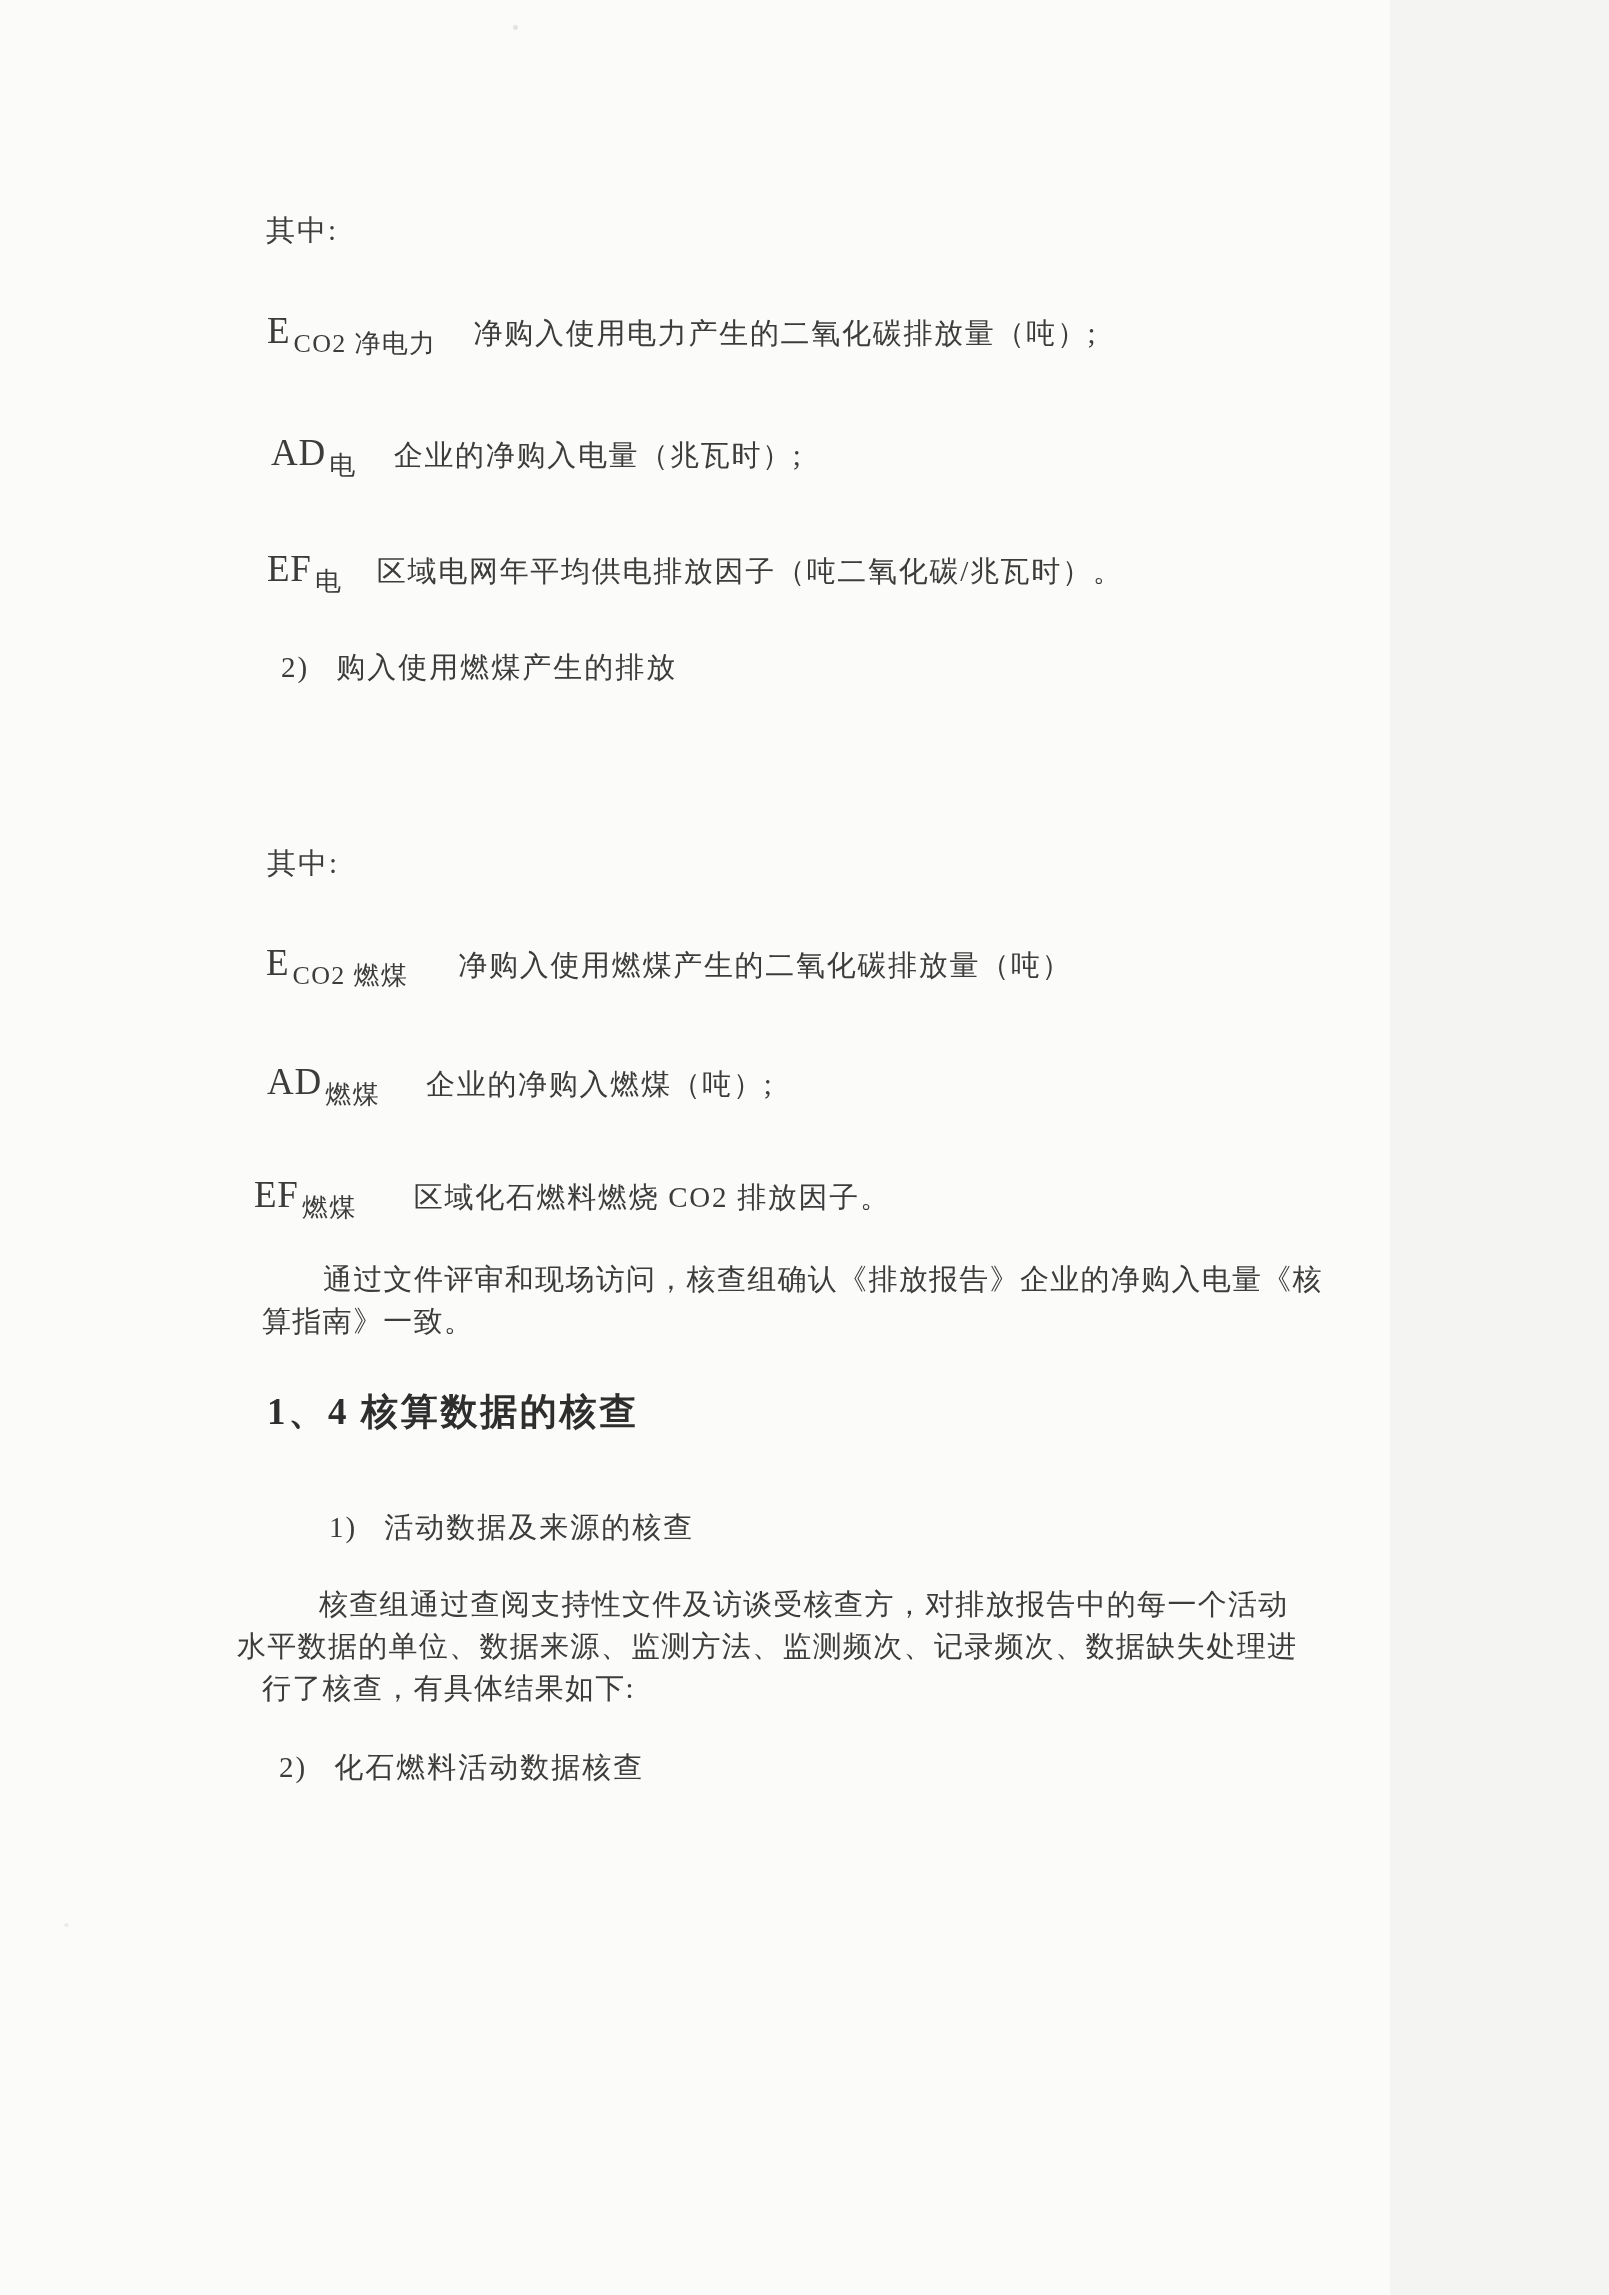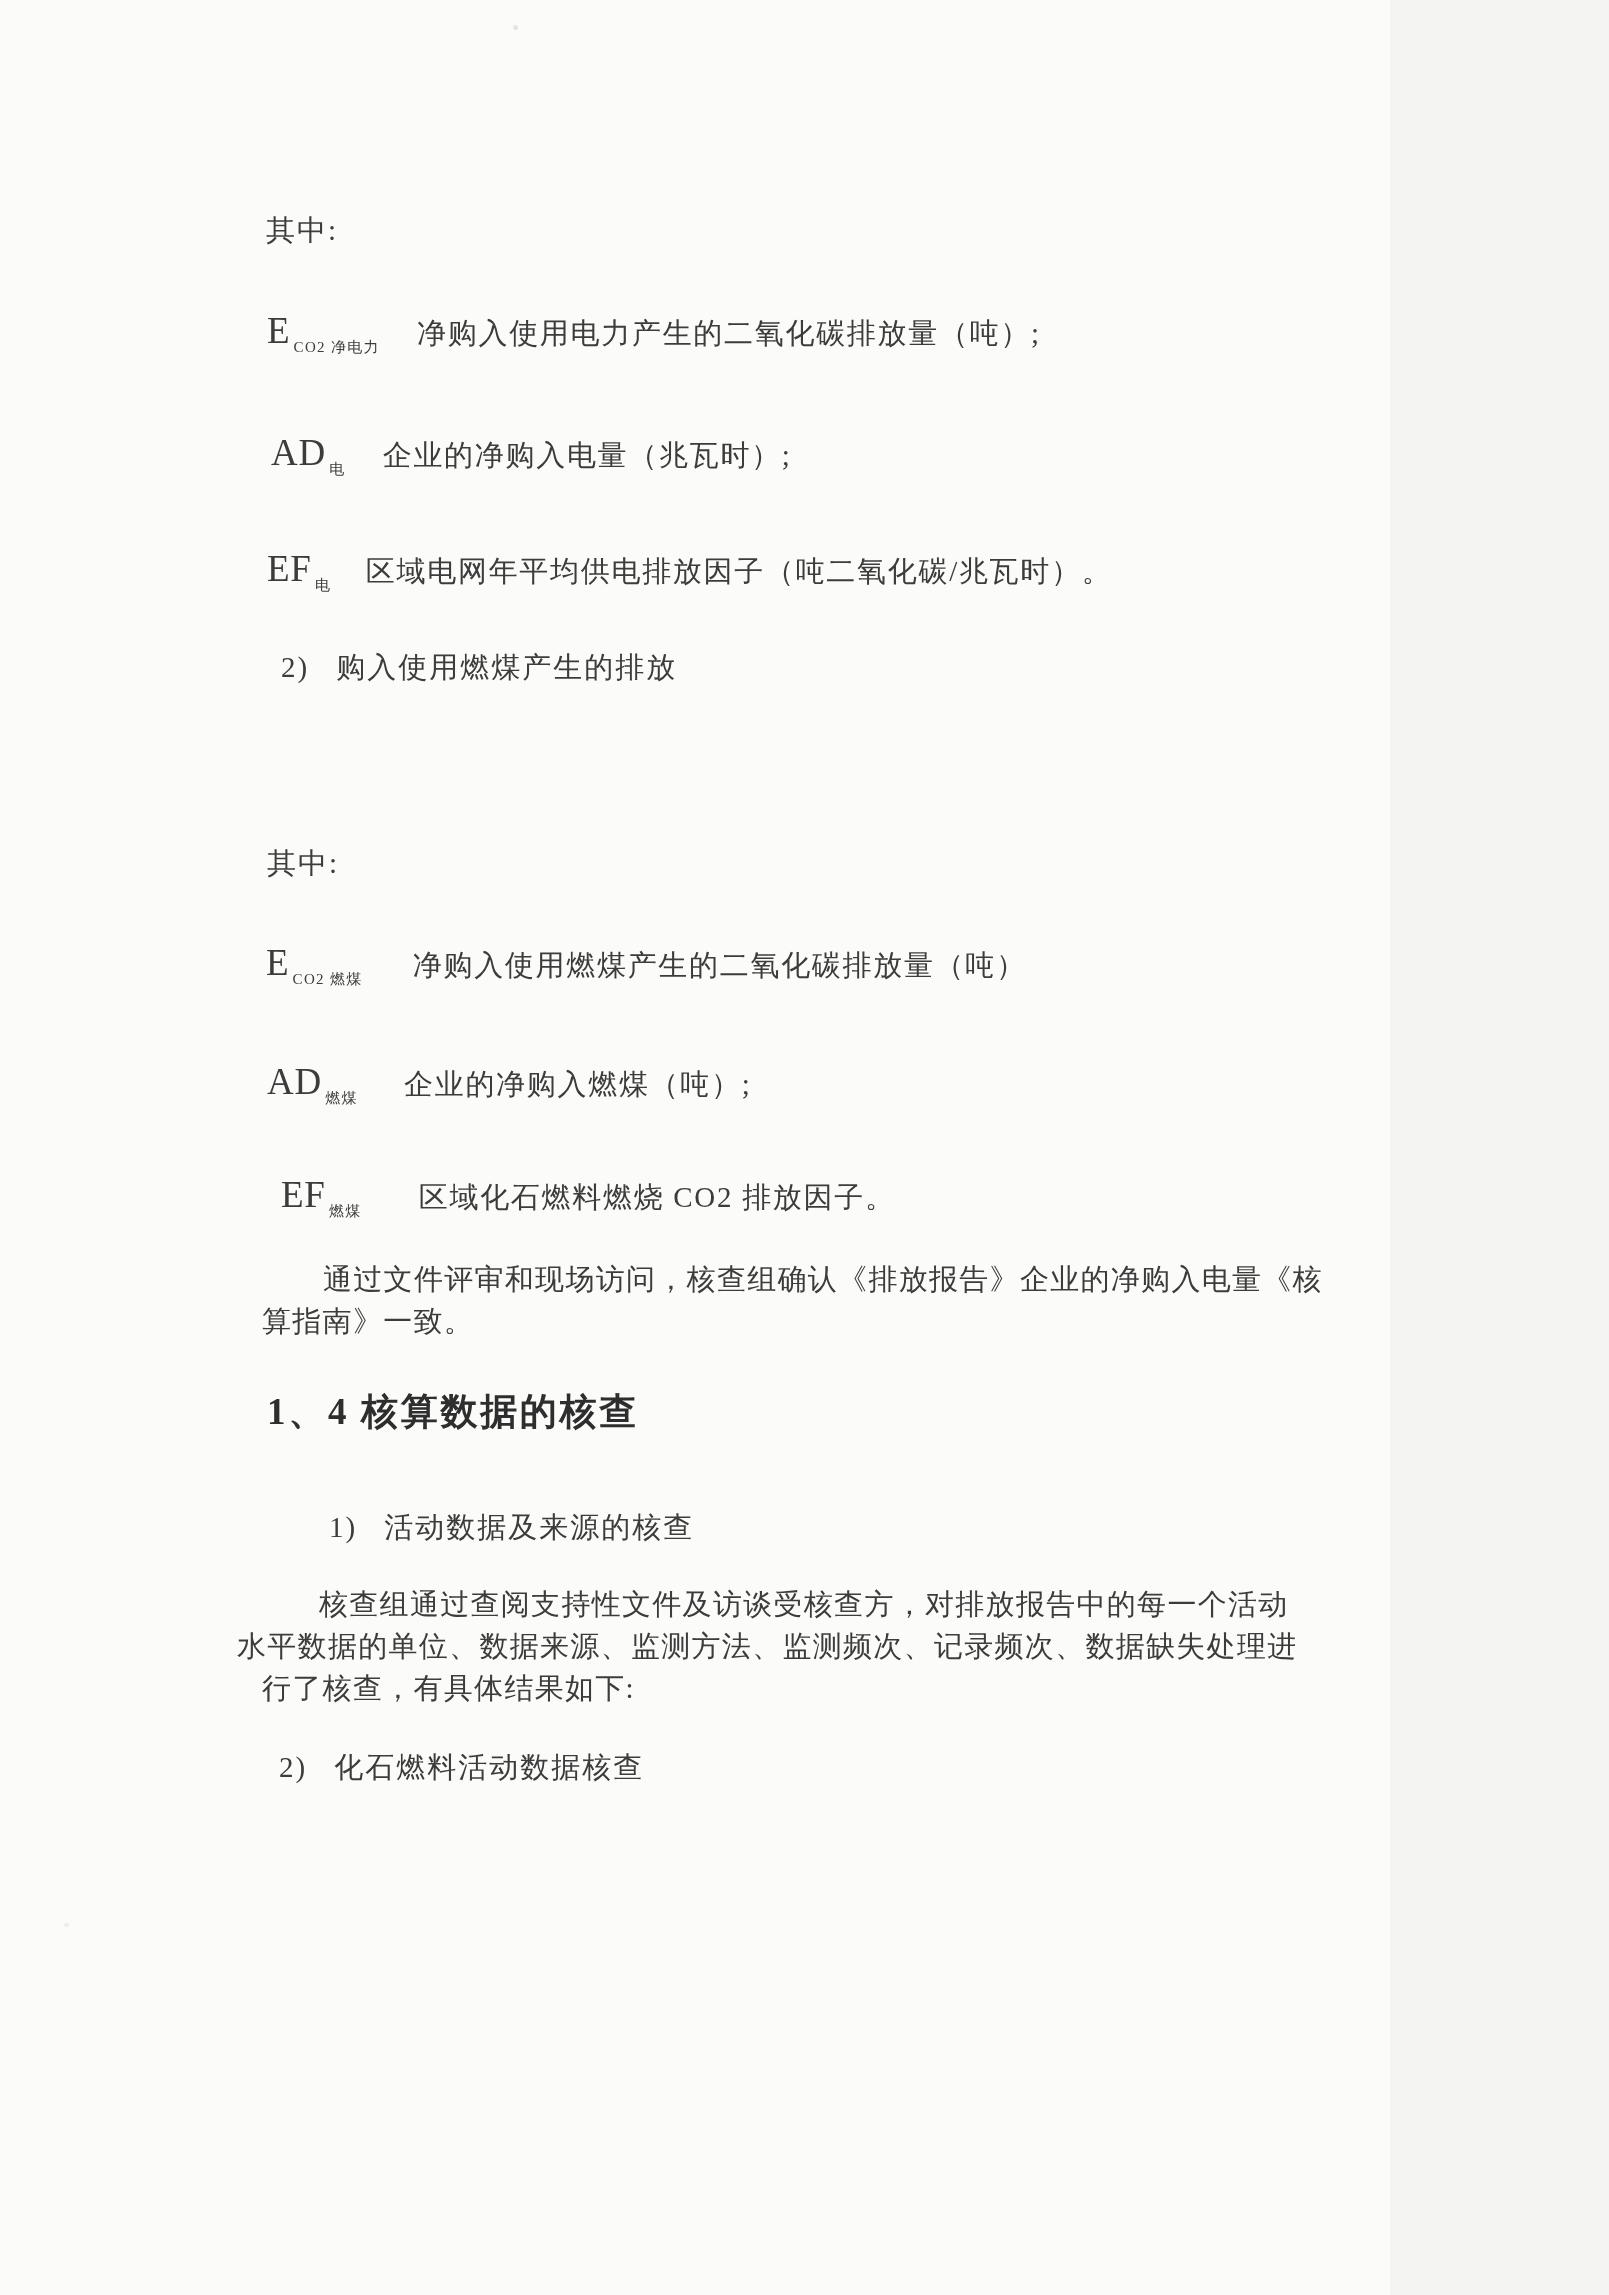--- a/index.html
+++ b/index.html
@@ -26,21 +26,21 @@
     font-size:29px;
     letter-spacing:2px;
     line-height:1.2;
     color:var(--ink);
   }
   .sym-main{
     font-size:37px;
     letter-spacing:0.7px;
   }
   .sym-sub{
-    font-size:15px;
+    font-size:26px;
     letter-spacing:1.3px;
     vertical-align:-9.4px;
     margin-left:3.3px;
   }
   .desc{ letter-spacing:1.7px; }
   .eq{
     font-size:27px;
     vertical-align:13.4px;
     margin-left:4px;
   }
@@ -96,21 +96,21 @@
   <div class="t" style="left:266px;top:941px;">
     <span><span class="sym-main">E</span><span class="sym-sub">CO2 燃煤</span></span>
     <span class="desc" style="margin-left:41px;">净购入使用燃煤产生的二氧化碳排放量（吨）</span>
   </div>
 
   <div class="t" style="left:267px;top:1060px;">
     <span><span class="sym-main">AD</span><span class="sym-sub">燃煤</span></span>
     <span class="desc" style="margin-left:37px;">企业的净购入燃煤（吨）;</span>
   </div>
 
-  <div class="t" style="left:281px;top:1173px;">
+  <div class="t" style="left:254px;top:1173px;">
     <span><span class="sym-main">EF</span><span class="sym-sub">燃煤</span></span>
     <span class="desc" style="margin-left:48px;">区域化石燃料燃烧 CO2 排放因子。</span>
   </div>
 
   <div class="t" style="left:323px;top:1262px;letter-spacing:1.3px;">通过文件评审和现场访问，核查组确认《排放报告》企业的净购入电量《核</div>
   <div class="t" style="left:262px;top:1304px;letter-spacing:1.3px;">算指南》一致。</div>
 
   <div class="t heading" style="left:267px;top:1390px;">1、4  核算数据的核查</div>
 
   <div class="t" style="left:281px;top:1510px;margin-left:48px;">

